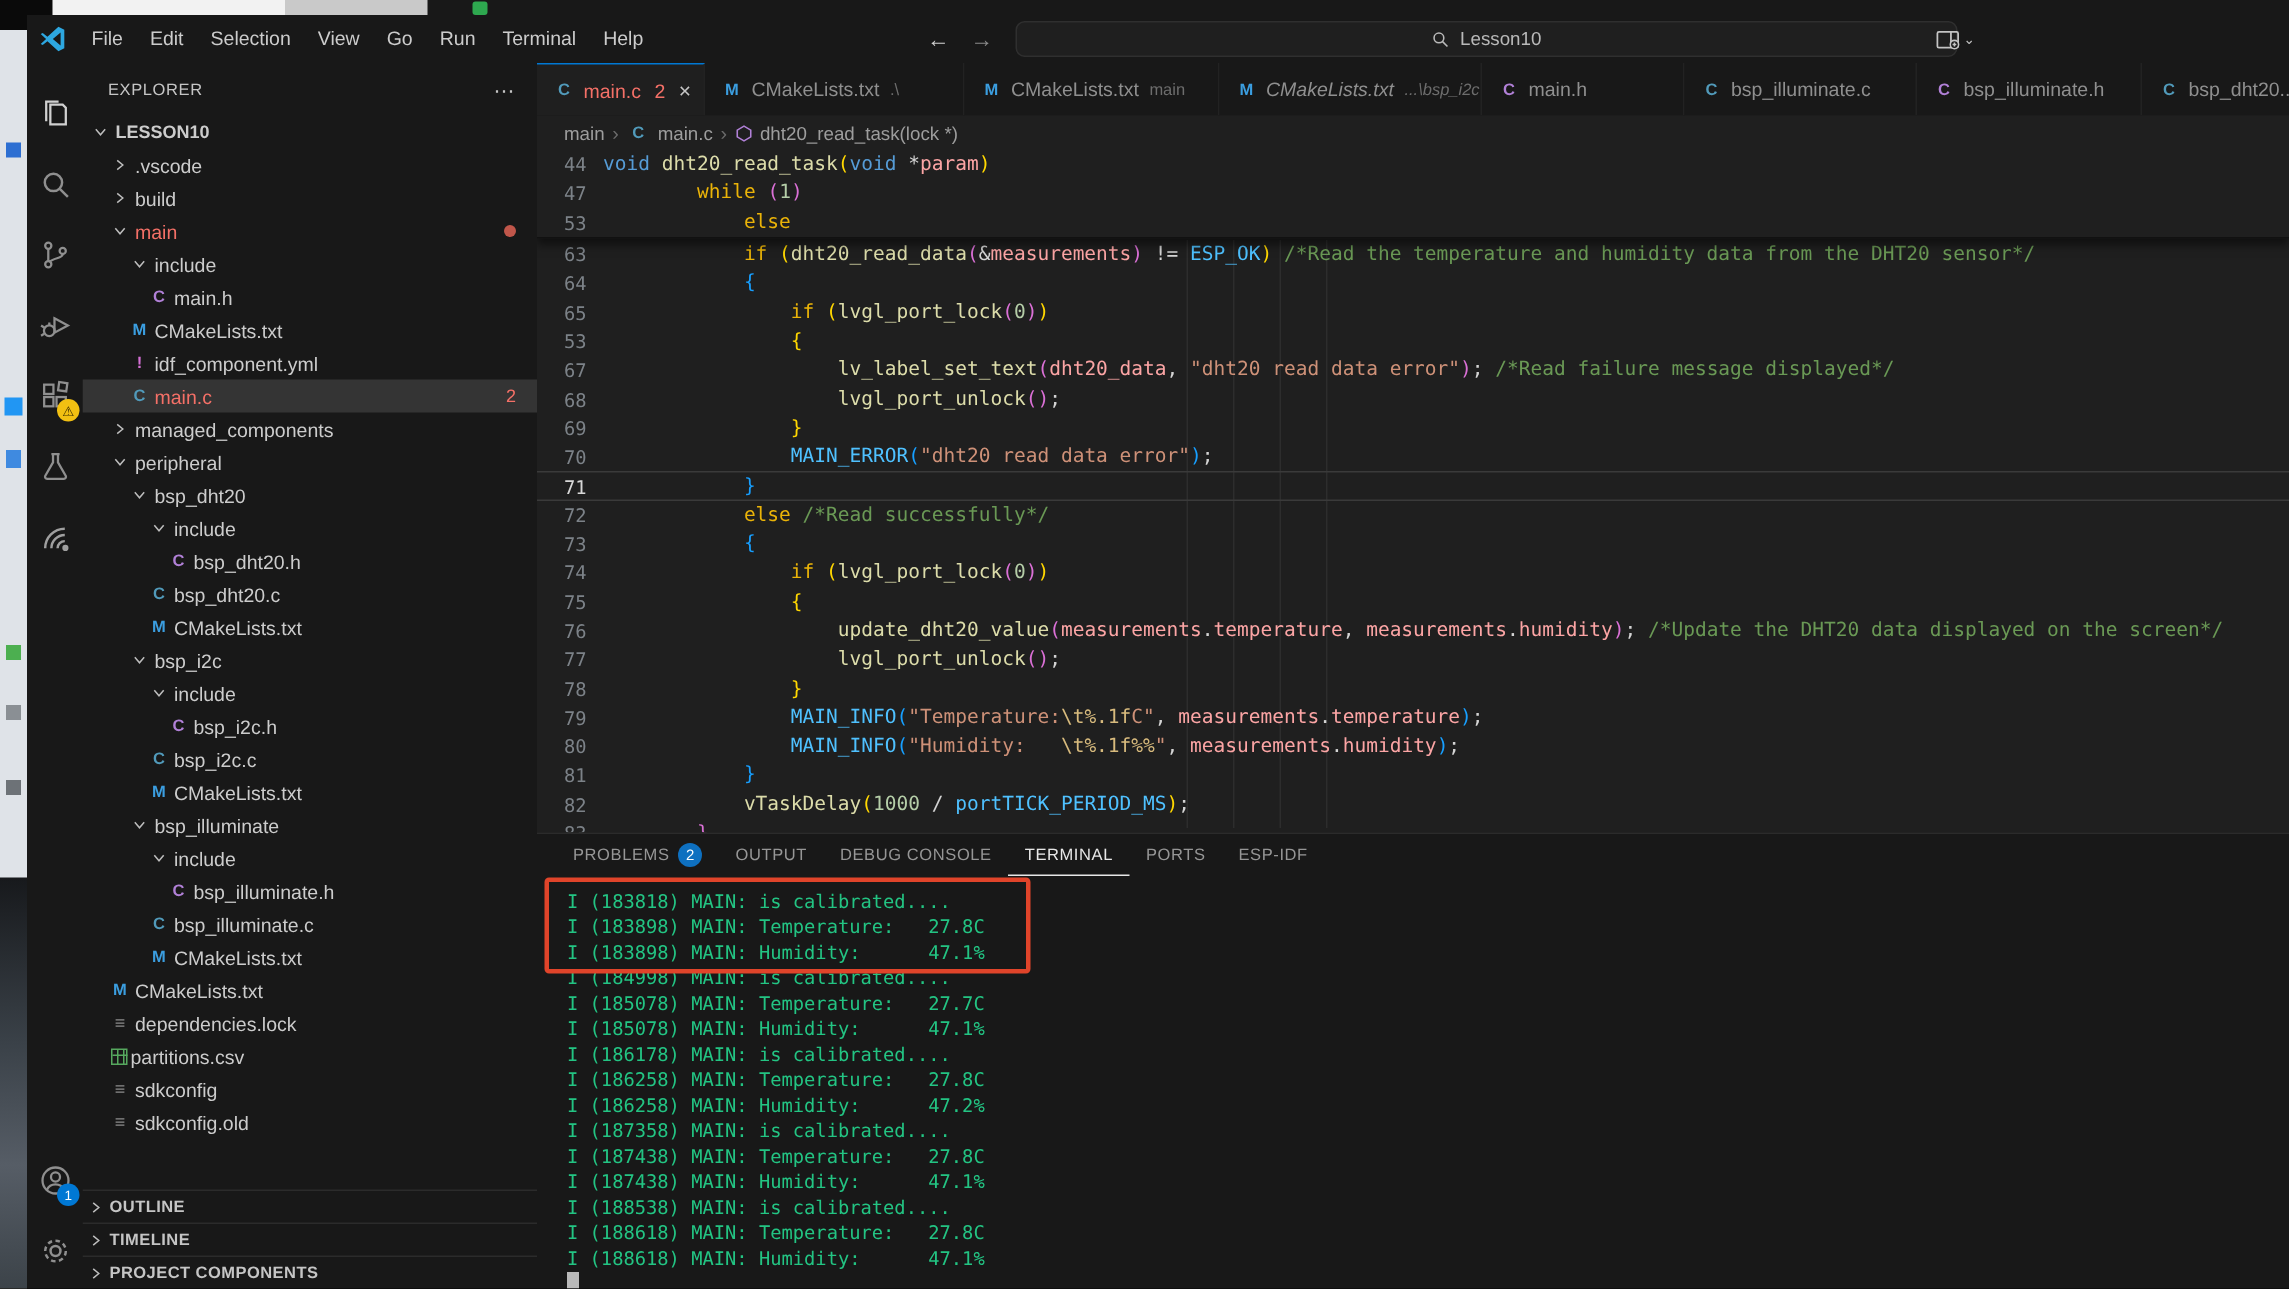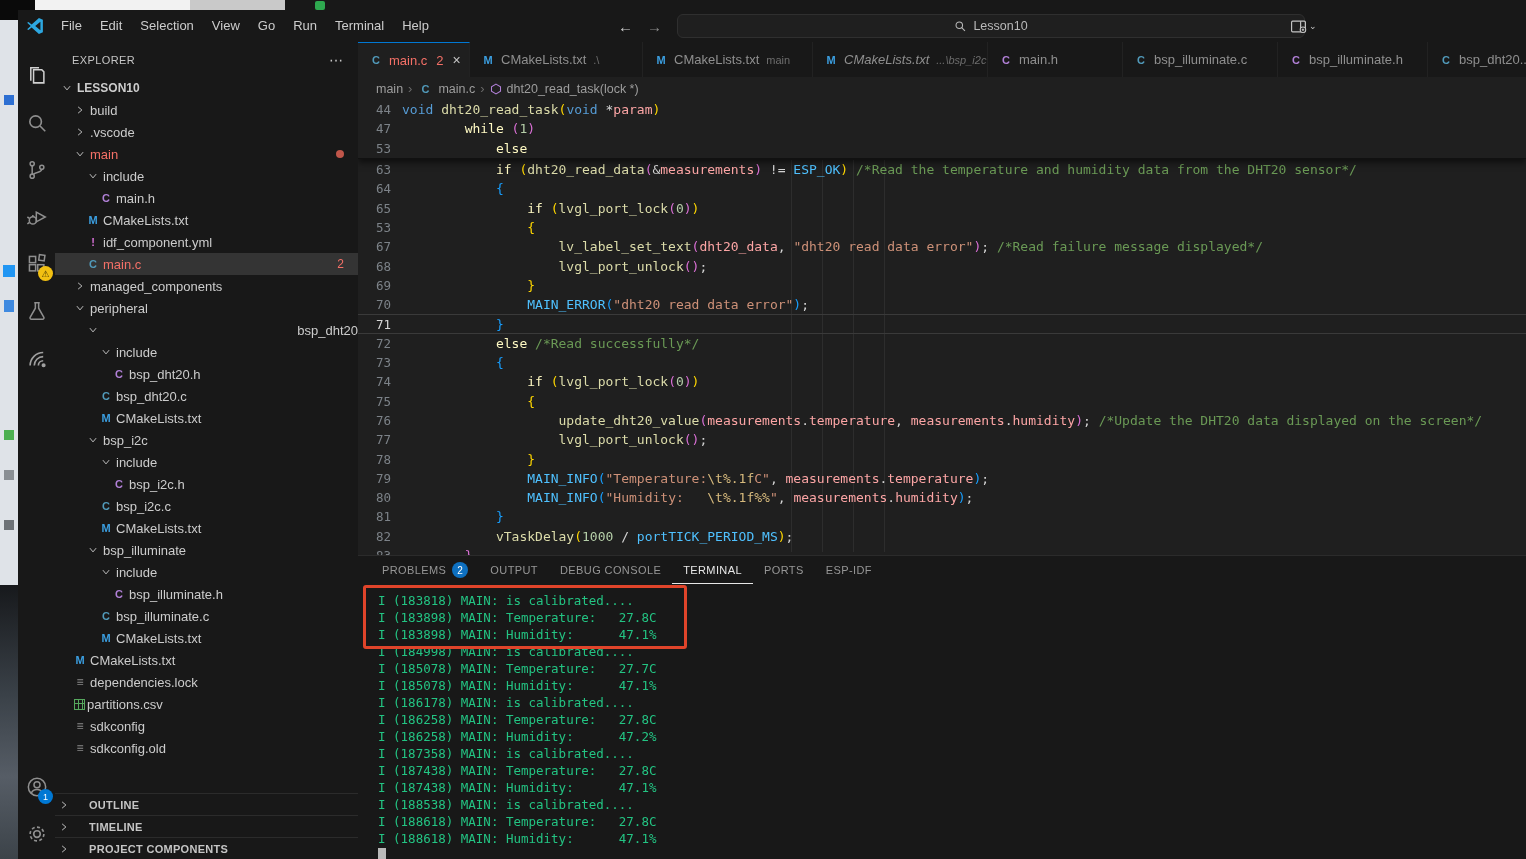--- a/index.html
+++ b/index.html
@@ -51,21 +51,21 @@
   .red-t { color:#f47067; }
   .t-badge { position:absolute; right:14px; font-size:12px; color:#f47067; }
   .t-dot { position:absolute; right:14px; width:8px; height:8px; border-radius:50%; background:#c0564a; }
   .csvicon { display:inline-block; width:11px; height:11px; margin-left:2px;
              border:1px solid #56a85e; background:
              linear-gradient(#56a85e,#56a85e) 0 3px/11px 1px no-repeat,
              linear-gradient(#56a85e,#56a85e) 3px 0/1px 11px no-repeat,
              linear-gradient(#56a85e,#56a85e) 7px 0/1px 11px no-repeat; }
   .listicon { color:#8a8a8a; font-size:12px; }
   .sb-sections { position:absolute; left:0; bottom:0; width:303px; }
-  .sb-sec { height:22px; border-top:1px solid #2b2b2b; display:flex; align-items:center; gap:20px;
+  .sb-sec { height:22px; border-top:1px solid #2b2b2b; display:flex; align-items:center; gap:4px;
             padding-left:4px; font-size:11px; font-weight:bold; color:#c5c5c5; letter-spacing:.3px; }
 
   
   .main { position:absolute; left:340px; top:32px; width:1168px; height:817px; background:#1f1f1f; }
   .tabbar { position:absolute; left:0; top:0; width:1168px; height:35px; background:#181818; display:flex; overflow:hidden; }
   .tab { position:relative; flex:none; height:35px; display:flex; align-items:center; padding:0 10px;
          background:#181818; border-right:1px solid #222222; font-size:13px; color:#8f8f8f; }
   .tab.active { background:#1f1f1f; color:#cccccc; border-top:1.5px solid #0078d4; }
   .tab .ficon { margin-right:5px; }
   .tab .desc { margin-left:7px; font-size:11px; color:#6d6d6d; }
@@ -83,21 +83,21 @@
             font-family:"DejaVu Sans Mono",monospace; font-size:13px; }
   .guide { position:absolute; top:60px; width:1px; height:392px; background:#2d2d2d; }
   .crow { position:relative; height:19.3px; display:flex; align-items:center; white-space:pre; }
   .crow .ln { width:44px; flex:none; text-align:right; padding-right:11px; color:#7c8288; font-size:12.5px; }
   .crow .ctext { white-space:pre; }
   .crow.cur { border-top:1px solid #3a3a3a; border-bottom:1px solid #3a3a3a; }
   .crow.cur .ln { color:#d7d7d7; }
   .sticky { position:absolute; left:0; top:0; width:1168px; background:#1f1f1f; z-index:3;
             box-shadow:0 4px 6px rgba(0,0,0,.5); border-bottom:1px solid #111; }
   .codelines { position:absolute; left:0; top:60px; width:1168px; }
-  .tk-k{color:#fef9c3} .tk-t{color:#569CD6} .tk-f{color:#DCDCAA} .tk-v{color:#fca5a5}
+  .tk-k{color:#eab308} .tk-t{color:#569CD6} .tk-f{color:#DCDCAA} .tk-v{color:#fca5a5}
   .tk-c{color:#4FC1FF} .tk-s{color:#CE9178} .tk-e{color:#D7BA7D} .tk-n{color:#B5CEA8}
   .tk-m{color:#6A9955} .tk-w{color:#D4D4D4} .tk-g{color:#FFD700} .tk-pk{color:#DA70D6} .tk-b{color:#179FFF}
 
   
   .panel { position:absolute; left:0; top:513px; width:1168px; height:304px; background:#181818;
            border-top:1px solid #2b2b2b; }
   .ptabs { display:flex; align-items:center; height:28px; padding-left:13px; }
   .ptab { display:flex; align-items:center; gap:6px; padding:0 11px; height:28px;
           font-size:11px; letter-spacing:.4px; color:#969696; }
   .ptab.active { color:#e7e7e7; box-shadow:inset 0 -1px 0 #e7e7e7; }
@@ -269,29 +269,29 @@
               </svg>
             </span>
             <span class="lbl">LESSON10</span>
           </div>
           <div class="trow" style="padding-left: 17px;">
             <span class="chev">
               <svg class="ic" width="10" height="10" viewBox="0 0 16 16">
                 <path d="M5 3l6 5-6 5" fill="none" stroke="#bdbdbd" stroke-width="1.6"></path>
               </svg>
             </span>
+            <span class="lbl">.vscode</span>
+          </div>
+          <div class="trow" style="padding-left: 17px;">
+            <span class="chev">
+              <svg class="ic" width="10" height="10" viewBox="0 0 16 16">
+                <path d="M5 3l6 5-6 5" fill="none" stroke="#bdbdbd" stroke-width="1.6"></path>
+              </svg>
+            </span>
             <span class="lbl">build</span>
-          </div>
-          <div class="trow" style="padding-left: 17px;">
-            <span class="chev">
-              <svg class="ic" width="10" height="10" viewBox="0 0 16 16">
-                <path d="M5 3l6 5-6 5" fill="none" stroke="#bdbdbd" stroke-width="1.6"></path>
-              </svg>
-            </span>
-            <span class="lbl">.vscode</span>
           </div>
           <div class="trow" style="padding-left: 17px;">
             <span class="chev">
               <svg class="ic" width="10" height="10" viewBox="0 0 16 16">
                 <path d="M5 3l6 5-6 5" fill="none" stroke="#bdbdbd" stroke-width="1.6" transform="rotate(90 8 8)"></path>
               </svg>
             </span>
             <span class="lbl red-t">main</span>
             <span class="t-dot"></span>
           </div>
@@ -329,21 +329,21 @@
             <span class="lbl">managed_components</span>
           </div>
           <div class="trow" style="padding-left: 17px;">
             <span class="chev">
               <svg class="ic" width="10" height="10" viewBox="0 0 16 16">
                 <path d="M5 3l6 5-6 5" fill="none" stroke="#bdbdbd" stroke-width="1.6" transform="rotate(90 8 8)"></path>
               </svg>
             </span>
             <span class="lbl">peripheral</span>
           </div>
-          <div class="trow" style="padding-left: 30px; justify-content: space-between;">
+          <div class="trow" style="padding-left: 30px;">
             <span class="chev">
               <svg class="ic" width="10" height="10" viewBox="0 0 16 16">
                 <path d="M5 3l6 5-6 5" fill="none" stroke="#bdbdbd" stroke-width="1.6" transform="rotate(90 8 8)"></path>
               </svg>
             </span>
             <span class="lbl">bsp_dht20</span>
           </div>
           <div class="trow" style="padding-left: 43px;">
             <span class="chev">
               <svg class="ic" width="10" height="10" viewBox="0 0 16 16">

